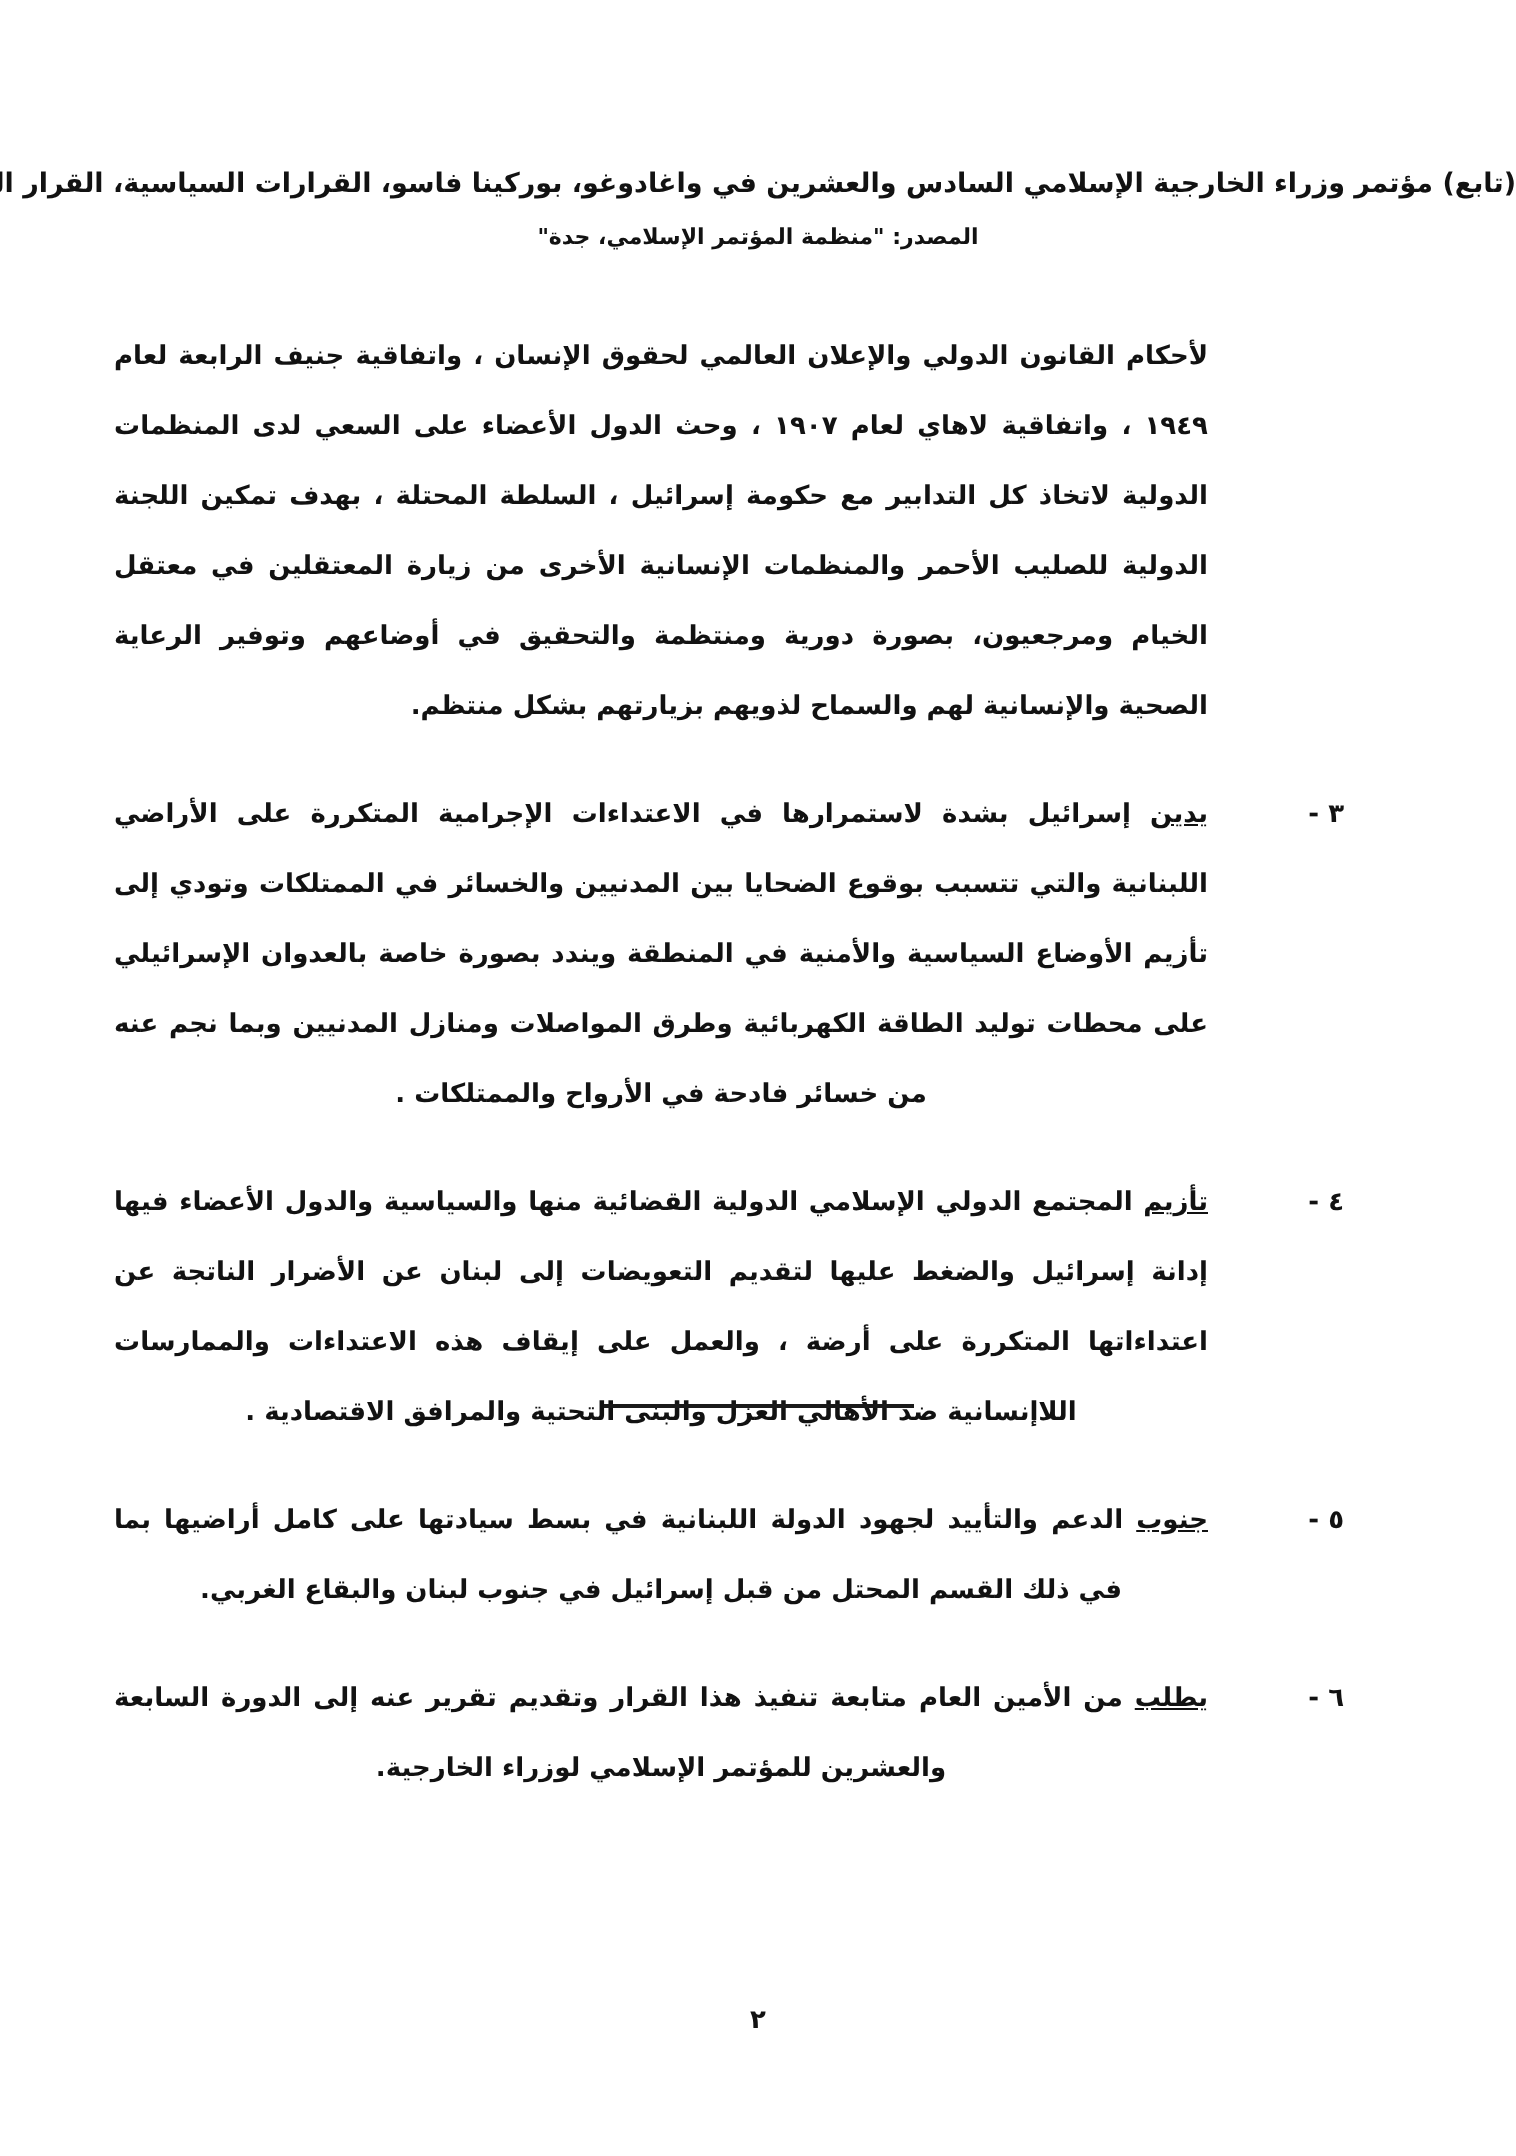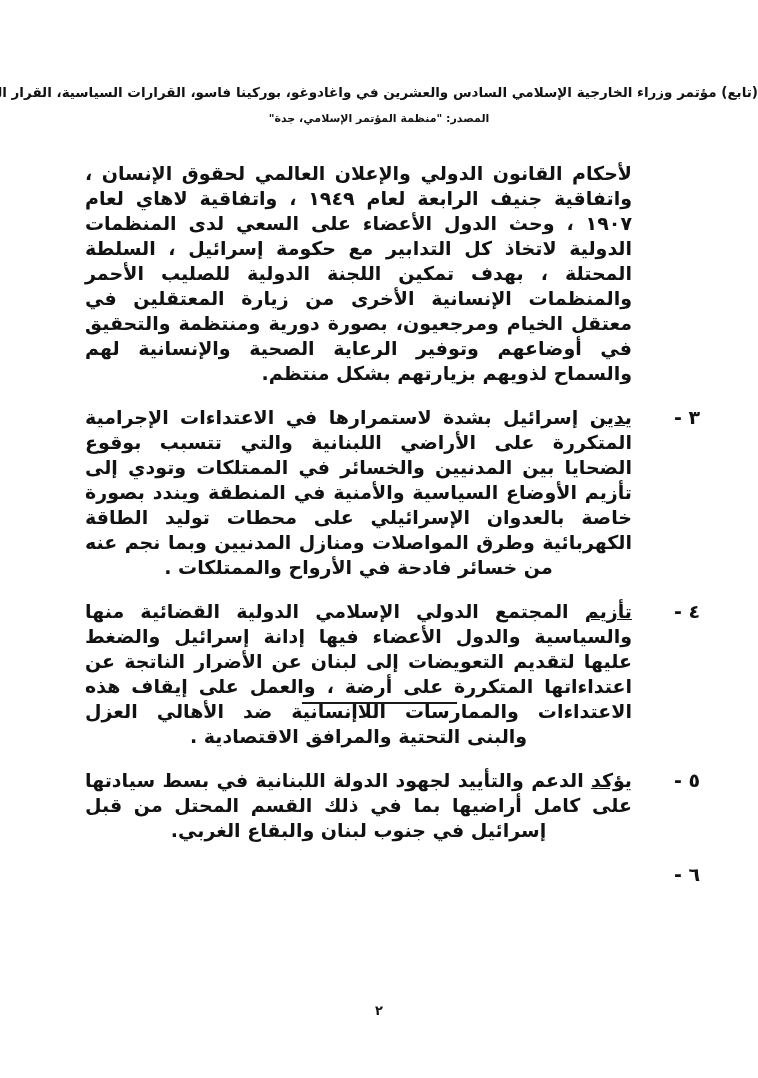--- a/index.html
+++ b/index.html
@@ -28,23 +28,23 @@
     line-height: 20px;
     white-space: nowrap;
   }
   .source-line {
     margin-top: 9px;
     font-size: 11px;
     line-height: 15px;
   }
   .content {
     width: 615px;
-    margin: 35px 58px 0 85px;
-    font-size: 19px;
-    line-height: 25px;
+    margin: 35px 86px 0 85px;
+    font-size: 13px;
+    line-height: 35px;
   }
   .para {
     margin: 0;
     text-align: justify;
   }
   .continuation {
     margin-left: 0;
     margin-right: 68px; 
     text-align-last: right;
     margin-bottom: 19px;
@@ -103,25 +103,26 @@
       <p class="para item-text"><b class="lead">يدين</b><span> إسرائيل بشدة لاستمرارها في الاعتداءات الإجرامية المتكررة على الأراضي اللبنانية والتي تتسبب بوقوع الضحايا بين المدنيين والخسائر في الممتلكات وتودي إلى تأزيم الأوضاع السياسية والأمنية في المنطقة ويندد بصورة خاصة بالعدوان الإسرائيلي على محطات توليد الطاقة الكهربائية وطرق المواصلات ومنازل المدنيين وبما نجم عنه من خسائر فادحة في الأرواح والممتلكات .</span></p>
     </div>
 
     <div class="item">
       <div class="item-num">٤ -</div>
       <p class="para item-text"><b class="lead">تأزيم</b><span> المجتمع الدولي الإسلامي الدولية القضائية منها والسياسية والدول الأعضاء فيها إدانة إسرائيل والضغط عليها لتقديم التعويضات إلى لبنان عن الأضرار الناتجة عن اعتداءاتها المتكررة على أرضة ، والعمل على إيقاف هذه الاعتداءات والممارسات اللاإنسانية ضد الأهالي العزل والبنى التحتية والمرافق الاقتصادية .</span></p>
     </div>
 
     <div class="item">
       <div class="item-num">٥ -</div>
-      <p class="para item-text"><b class="lead">يؤكد</b><span> الدعم والتأييد لجهود الدولة اللبنانية في بسط سيادتها على كامل أراضيها بما في ذلك القسم المحتل من قبل إسرائيل في جنوب لبنان والبقاع الغربي.</span></p>
+      <p class="para item-text"><b class="lead">جنوب</b><span> الدعم والتأييد لجهود الدولة اللبنانية في بسط سيادتها على كامل أراضيها بما في ذلك القسم المحتل من قبل إسرائيل في جنوب لبنان والبقاع الغربي.</span></p>
     </div>
 
     <div class="item">
       <div class="item-num">٦ -</div>
+      <p class="para item-text"><b class="lead">يطلب</b><span> من الأمين العام متابعة تنفيذ هذا القرار وتقديم تقرير عنه إلى الدورة السابعة والعشرين للمؤتمر الإسلامي لوزراء الخارجية.</span></p>
     </div>
 
   </div>
 
   <div class="separator-rule"></div>
 
   <div class="footer">
     <span>٢</span>
   </div>
 

